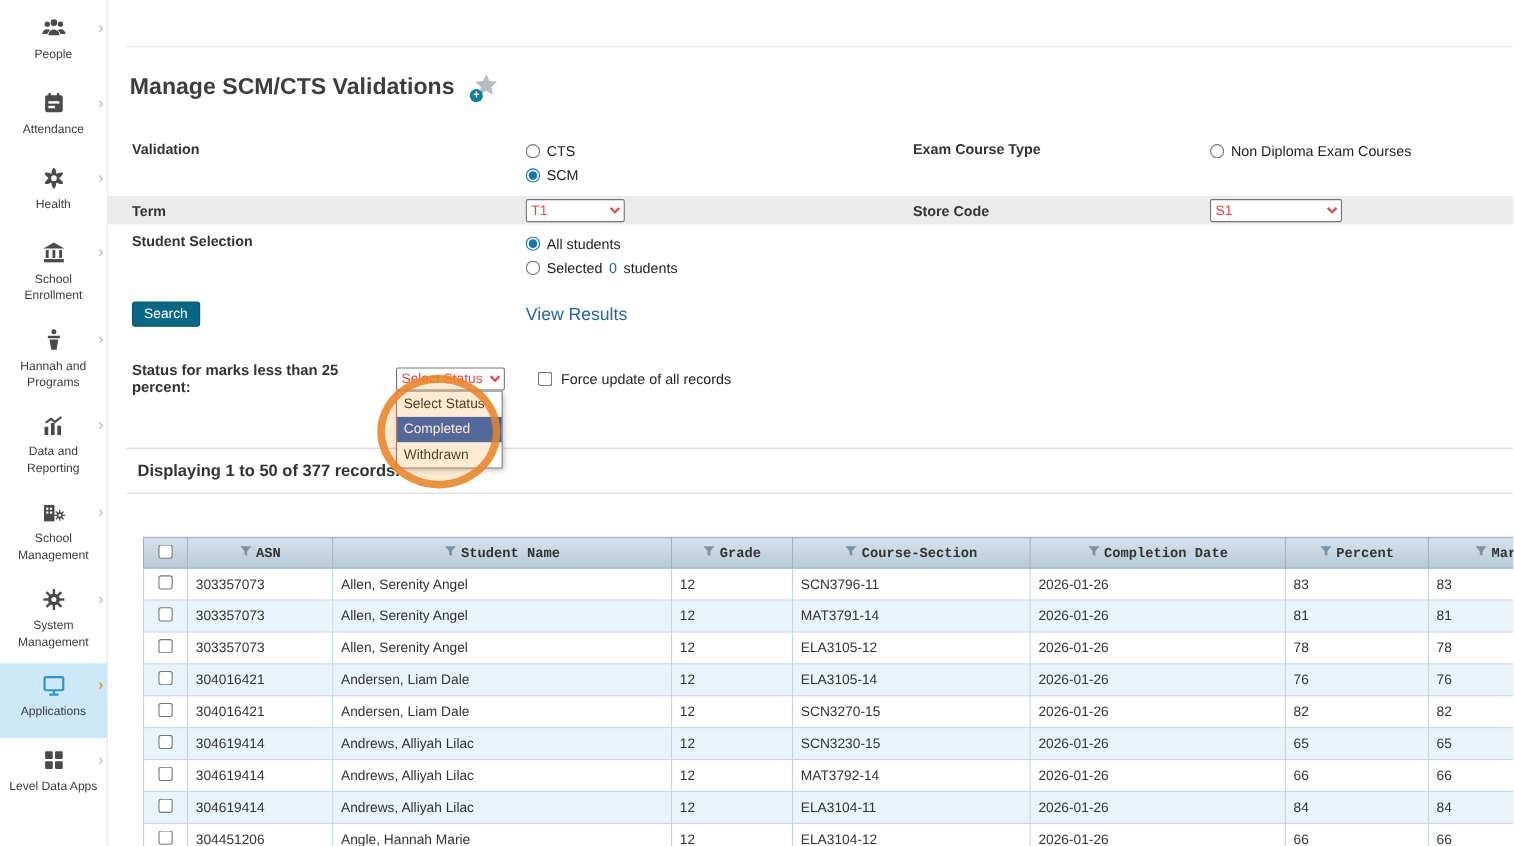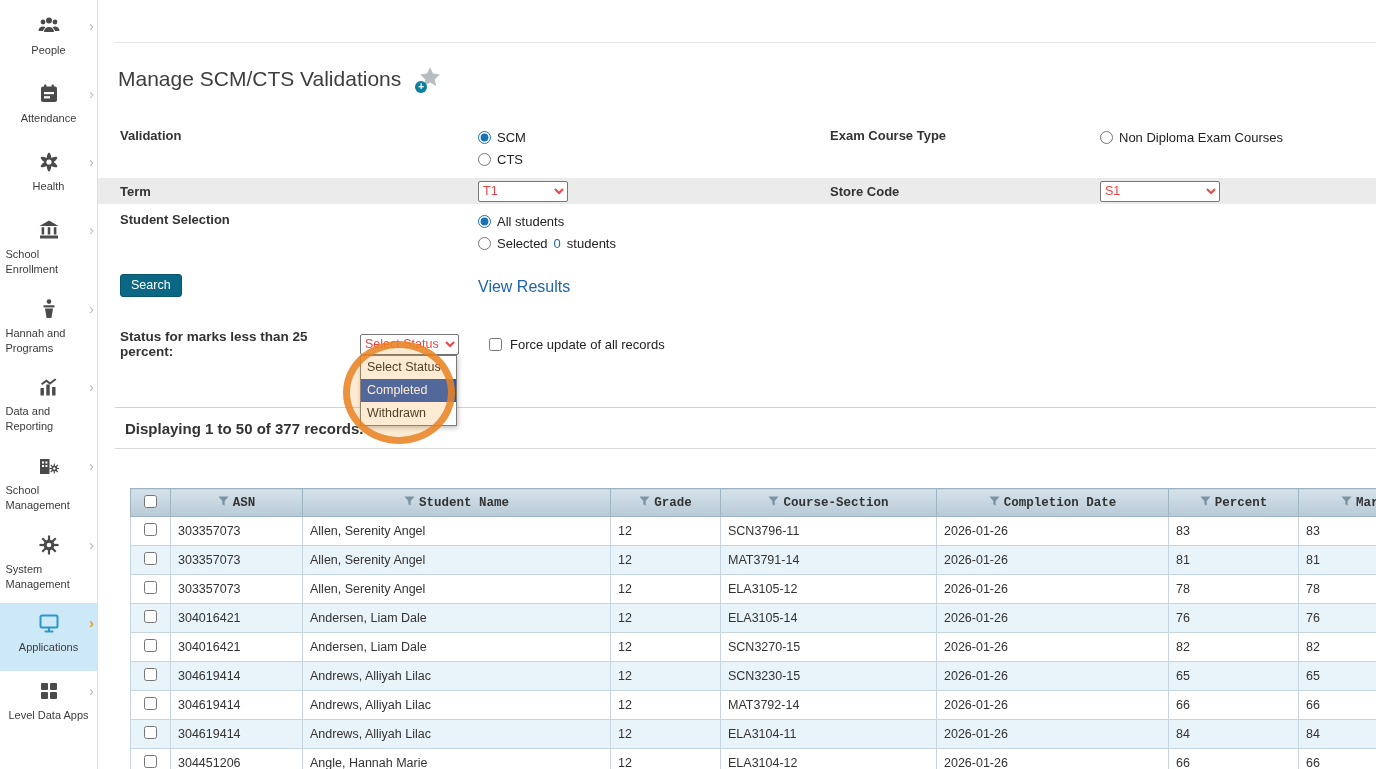--- a/index.html
+++ b/index.html
@@ -11,31 +11,31 @@
   .app { display:flex; width:1376px; height:769px; }
 
   
   .sidebar { flex:0 0 98px; width:98px; background:#fff; border-right:1px solid #e0e0e0;
              display:flex; flex-direction:column; padding-top:6px; }
   .side-item { position:relative; min-height:68px; display:flex; flex-direction:column;
                align-items:center; padding:8px 5px 12px; cursor:pointer; }
   .side-item.selected { background:#cde9f8; }
   .side-icon { height:24px; display:flex; align-items:center; justify-content:center; }
   .side-icon svg { display:block; }
-  .side-label { font-size:11px; color:#3b3b3b; margin-top:5px;
+  .side-label { font-size:11px; color:#3b3b3b; text-align:center; margin-top:5px;
                 line-height:1.35; max-width:86px; }
   .side-chev { position:absolute; right:3px; top:12px; color:#b8b8b8; font-size:15px; line-height:1; }
   .side-item.selected .side-chev { color:#f09e2e; font-weight:bold; }
 
   
   .main { flex:1; position:relative; overflow:hidden; background:#fff; }
   .topbar { height:43px; margin-left:17px; border-bottom:1px solid #e4e4e4; }
 
   .title-row { display:flex; align-items:center; gap:16px; margin:22px 0 0 20px; }
-  .page-title { font-size:21px; font-weight:normal; color:#3d3d3d; margin:0; }
+  .page-title { font-size:21px; font-weight:bold; color:#3d3d3d; margin:0; }
   .fav-icon { position:relative; width:28px; height:27px; cursor:pointer; }
   .fav-icon .plus-badge { position:absolute; left:-2px; bottom:-1px; width:12px; height:12px;
       border-radius:50%; background:#0a7fa0; color:#fff; font-size:10px; line-height:12px;
       text-align:center; font-weight:bold; }
 
   
   .form-row { display:flex; align-items:flex-start; padding-left:17px; }
   .col-a { width:363px; padding-left:5px; }
   .col-b { width:352px; }
   .col-c { width:270px; }
@@ -270,26 +270,26 @@
             <path fill="#b9bdc2" d="M12 2l2.9 6.2 6.6.8-4.9 4.6 1.3 6.6L12 16.9l-5.9 3.3 1.3-6.6L2.5 9l6.6-.8z"></path>
           </svg>
         <span class="plus-badge">+</span>
       </span>
     </div>
 
     <div class="form-row row-a">
       <div class="col-a flabel">Validation</div>
       <div class="col-b">
         <label class="radio-line">
+          <input type="radio" name="validation" style="">
+          <span>CTS</span>
+        </label>
+        <label class="radio-line">
           <input type="radio" name="validation" checked="" style="">
           <span>SCM</span>
-        </label>
-        <label class="radio-line">
-          <input type="radio" name="validation" style="">
-          <span>CTS</span>
         </label>
       </div>
       <div class="col-c flabel">Exam Course Type</div>
       <div class="col-d">
         <label class="radio-line">
           <input type="radio" name="examtype" style="">
           <span>Non Diploma Exam Courses</span>
         </label>
       </div>
     </div>

